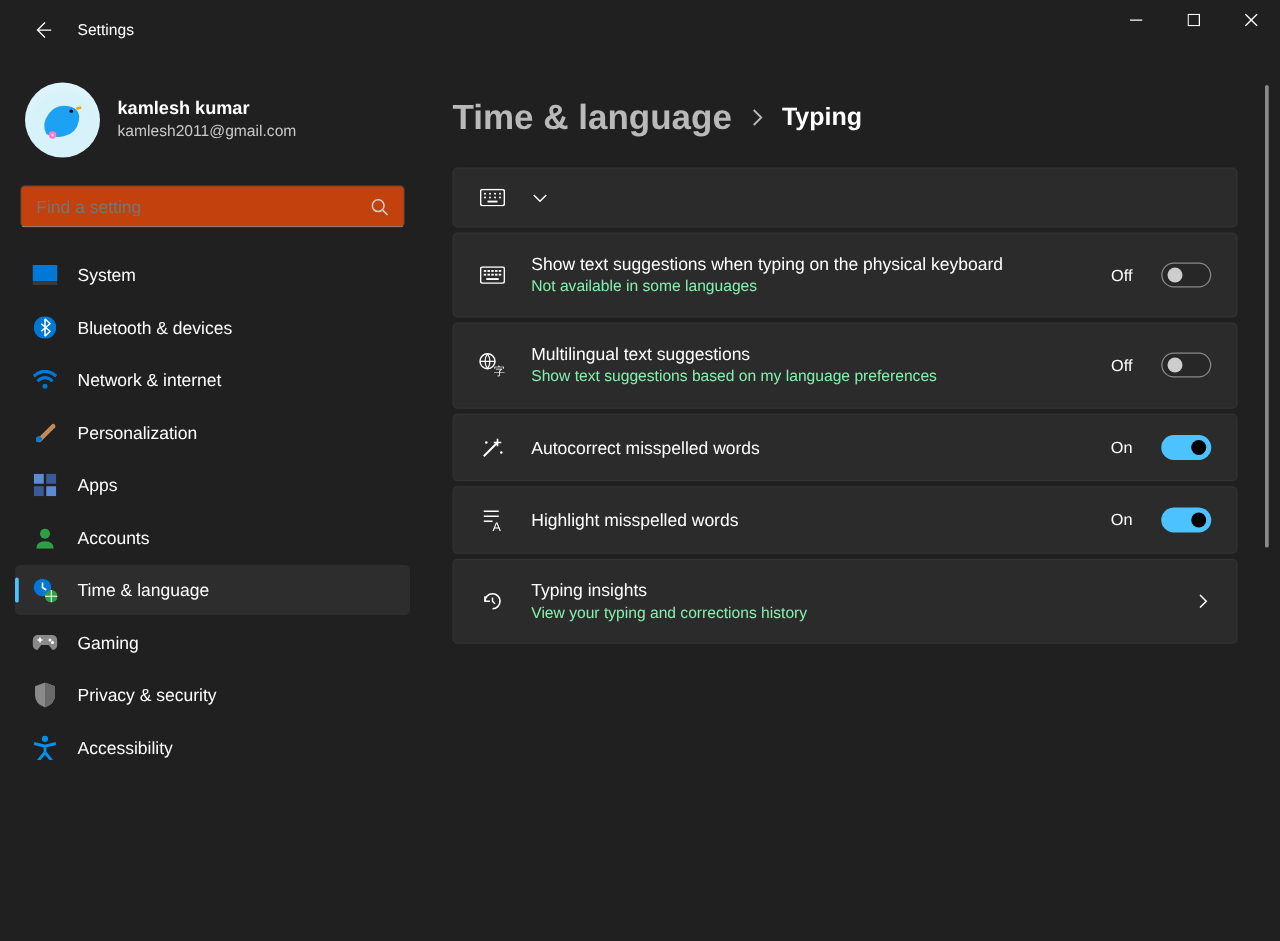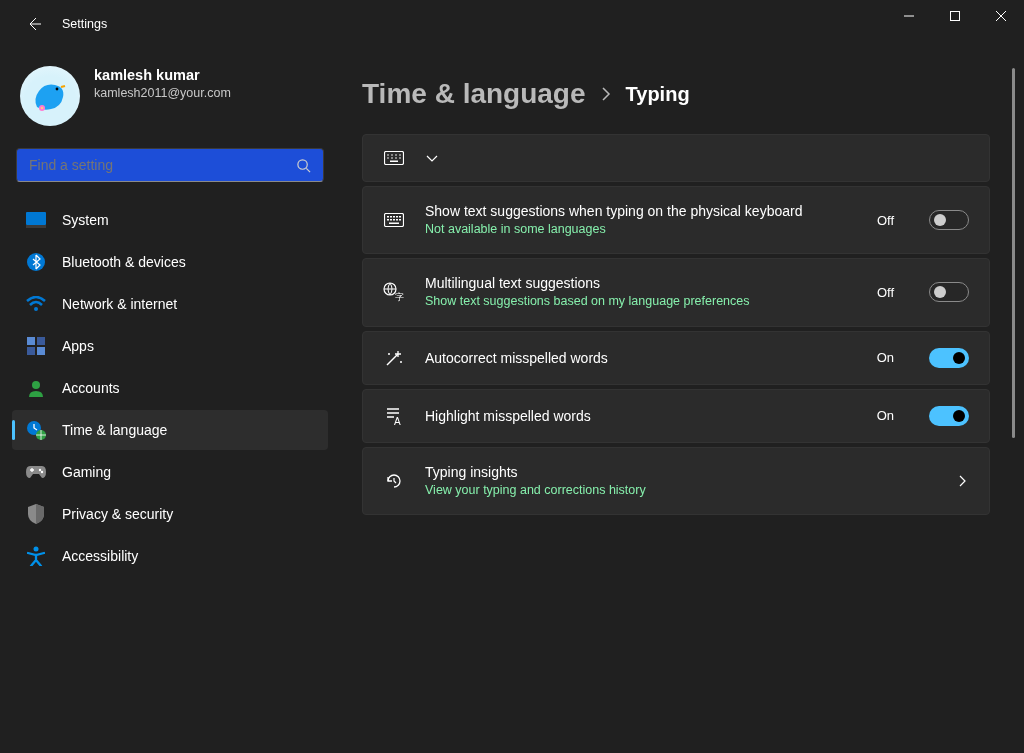--- a/index.html
+++ b/index.html
@@ -7,26 +7,26 @@
   
   .titlebar { height: 48px; display: flex; align-items: center; padding-left: 18px; }
   .titlebar .back { width: 32px; display:flex; align-items:center; justify-content:center; color:#fff; }
   .titlebar .title { font-size: 12.5px; margin-left: 12px; color: #ffffff; }
   .window-controls { position: absolute; top: 0; right: 0; display: flex; }
   .window-controls div { width: 46px; height: 32px; display: flex; align-items: center; justify-content: center; color: #ffffff; }
 
   .app-body { display: flex; height: calc(100% - 48px); }
   
   .sidebar { width: 340px; padding: 4px 12px 12px 12px; display:flex; flex-direction:column; gap:4px; }
-  .user-row { display:flex; align-items:flex-start; gap:14px; padding: 14px 8px 18px 8px; }
+  .user-row { display:flex; align-items:center; gap:14px; padding: 14px 8px 18px 8px; }
   .avatar { width: 60px; height: 60px; border-radius: 50%; background: radial-gradient(circle at 50% 60%, #d7f2fb 55%, #eaf8fd 100%); display:flex; align-items:center; justify-content:center; }
   .user-name { font-size: 14.5px; font-weight:600; line-height:1.3; }
   .user-email { font-size: 12.5px; color: #c8c8c8; line-height:1.3; }
   
-  .search-box { background: #1d4ed8; border:1px solid #3a3a3a; border-bottom:1px solid #8a8a8a; border-radius:4px; height:34px; display:flex; align-items:center; padding:0 12px; margin: 0 4px 14px 4px; }
+  .search-box { background: #c2410c; border:1px solid #3a3a3a; border-bottom:1px solid #8a8a8a; border-radius:4px; height:34px; display:flex; align-items:center; padding:0 12px; margin: 0 4px 14px 4px; }
   .search-box input { flex:1; background:transparent; border:none; outline:none; color:#c8c8c8; font-size:14px; }
   .search-box .icon { color:#c8c8c8; }
   
   .nav { display:flex; flex-direction:column; gap:2px; }
   .nav-item { display:flex; align-items:center; gap:16px; padding: 10px 14px; border-radius:4px; font-size:14px; position:relative; cursor:default; }
   .nav-item.active { background:#2d2d2d; }
   .nav-item.active::before { content:""; position:absolute; left:0; top:10px; bottom:10px; width:3px; border-radius:2px; background:#4cc2ff; }
   .nav-item .icon { width:20px; height:20px; display:flex; align-items:center; justify-content:center; }
   
   .content { flex:1; padding: 12px 4px 12px 22px; display:flex; }
@@ -38,21 +38,21 @@
   .crumb-parent { font-size: 28px; font-weight:600; color:#b9b9b9; }
   .crumb-sep { color:#b9b9b9; font-size:20px; }
   .crumb-current { font-size: 20px; font-weight:600; }
   
   .card { background:#2b2b2b; border:1px solid #333333; border-radius:4px; padding: 16px 20px; display:flex; align-items:center; gap:20px; margin-bottom:4px; }
   .card .icon-slot { width:22px; display:flex; align-items:center; justify-content:center; color:#ffffff; }
   .card .texts { flex:1; display:flex; flex-direction:column; gap:2px; }
   .card .card-title { font-size:14px; }
   .card .card-sub { font-size:12.5px; color:#86efac; line-height:1.3; }
   .card .chev, .card .state-label { color:#ffffff; }
-  .card .state-label { font-size:13px; margin-right:15px; }
+  .card .state-label { font-size:13px; margin-right:3px; }
   .card .chev svg { display:block; }
   .card.highlight { border: 2.5px solid #e23b4a; }
   
   .toggle { width:40px; height:20px; border-radius:10px; position:relative; }
   .toggle.off { border:1px solid #8a8a8a; background:#272727; }
   .toggle.off::after { content:""; position:absolute; width:12px; height:12px; border-radius:50%; background:#cdcdcd; top:3px; left:4px; }
   .toggle.on { background:#4cc2ff; }
   .toggle.on::after { content:""; position:absolute; width:12px; height:12px; border-radius:50%; background:#000000; top:4px; right:4px; }
 
   svg { display:block; }
@@ -95,21 +95,21 @@
         <svg width="38" height="38" viewBox="0 0 38 38">
           <path d="M6 30 Q2 22 8 14 Q14 6 24 8 Q34 10 32 20 Q30 30 20 32 Q12 34 6 30 Z" fill="#1da1f2"></path>
           <circle cx="26" cy="12" r="1.4" fill="#000"></circle>
           <path d="M30 10 L34 9" stroke="#f7a400" stroke-width="2"></path>
           <circle cx="11" cy="31" r="3" fill="#ff7bd1"></circle>
           <circle cx="11" cy="31" r="1" fill="#ffe066"></circle>
         </svg>
       </div>
       <div>
         <div class="user-name">kamlesh kumar</div>
-        <div class="user-email">kamlesh2011@your.com</div>
+        <div class="user-email">kamlesh2011@gmail.com</div>
       </div>
     </div>
 
     <div class="search-box">
       <input placeholder="Find a setting" style="">
       <span class="icon">
         <svg width="15" height="15" viewBox="0 0 16 16">
             <circle cx="7" cy="7" r="5" stroke="#cfcfcf" fill="none" stroke-width="1.3"></circle>
             <line x1="11" y1="11" x2="15" y2="15" stroke="#cfcfcf" stroke-width="1.3"></line>
           </svg>
@@ -137,20 +137,29 @@
       </div>
       <div class="nav-item">
         <span class="icon">
             <svg width="20" height="16" viewBox="0 0 20 16">
               <path d="M1 5 Q10 -3 19 5" stroke="#0078d4" stroke-width="2.5" fill="none"></path>
               <path d="M4 9 Q10 3 16 9" stroke="#0078d4" stroke-width="2.5" fill="none"></path>
               <circle cx="10" cy="13" r="2" fill="#0078d4"></circle>
             </svg>
           </span>
         <span>Network &amp; internet</span>
+      </div>
+      <div class="nav-item">
+        <span class="icon">
+            <svg width="20" height="20" viewBox="0 0 20 20">
+              <path d="M3 17 Q2 13 6 13 L15 4 Q17 2 18 4 Q19 6 17 7 L8 16 Q6 19 3 17 Z" fill="#c18b5a"></path>
+              <path d="M3 17 Q2 13 6 13 L8 15 Q6 19 3 17 Z" fill="#0078d4"></path>
+            </svg>
+          </span>
+        <span>Personalization</span>
       </div>
       <div class="nav-item">
         <span class="icon">
             <svg width="18" height="18">
               <rect x="0" y="0" width="8" height="8" fill="#5a8bd4"></rect>
               <rect x="10" y="0" width="8" height="8" fill="#3a5a9a"></rect>
               <rect x="0" y="10" width="8" height="8" fill="#3a5a9a"></rect>
               <rect x="10" y="10" width="8" height="8" fill="#5a8bd4"></rect>
             </svg>
           </span>

